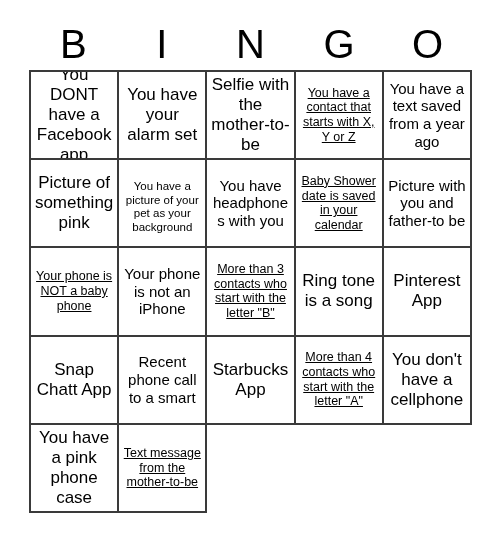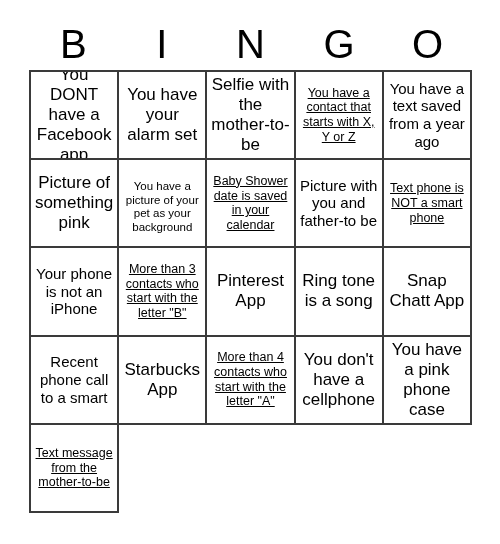--- a/index.html
+++ b/index.html
@@ -109,39 +109,42 @@
       <div class="bingo-cell">
         <span class="cell-text fs-md">You have a text saved from a year ago</span>
       </div>
       <div class="bingo-cell">
         <span class="cell-text fs-lg">Picture of something pink</span>
       </div>
       <div class="bingo-cell">
         <span class="cell-text fs-xs">You have a picture of your pet as your background</span>
       </div>
       <div class="bingo-cell">
+        <span class="cell-text fs-md">You have headphones with you</span>
+      </div>
+      <div class="bingo-cell">
         <span class="cell-text fs-sm">Baby Shower date is saved in your calendar</span>
       </div>
       <div class="bingo-cell">
         <span class="cell-text fs-md">Picture with you and father-to be</span>
       </div>
       <div class="bingo-cell">
-        <span class="cell-text fs-sm">Text phone is NOT a smart phone</span>
+        <span class="cell-text fs-sm">Your phone is NOT a baby phone</span>
       </div>
       <div class="bingo-cell">
         <span class="cell-text fs-md">Your phone is not an iPhone</span>
       </div>
       <div class="bingo-cell">
         <span class="cell-text fs-sm">More than 3 contacts who start with the letter "B"</span>
       </div>
       <div class="bingo-cell">
-        <span class="cell-text fs-lg">Pinterest App</span>
+        <span class="cell-text fs-lg">Ring tone is a song</span>
       </div>
       <div class="bingo-cell">
-        <span class="cell-text fs-lg">Ring tone is a song</span>
+        <span class="cell-text fs-lg">Pinterest App</span>
       </div>
       <div class="bingo-cell">
         <span class="cell-text fs-lg">Snap Chatt App</span>
       </div>
       <div class="bingo-cell">
         <span class="cell-text fs-md">Recent phone call to a smart</span>
       </div>
       <div class="bingo-cell">
         <span class="cell-text fs-lg">Starbucks App</span>
       </div>

